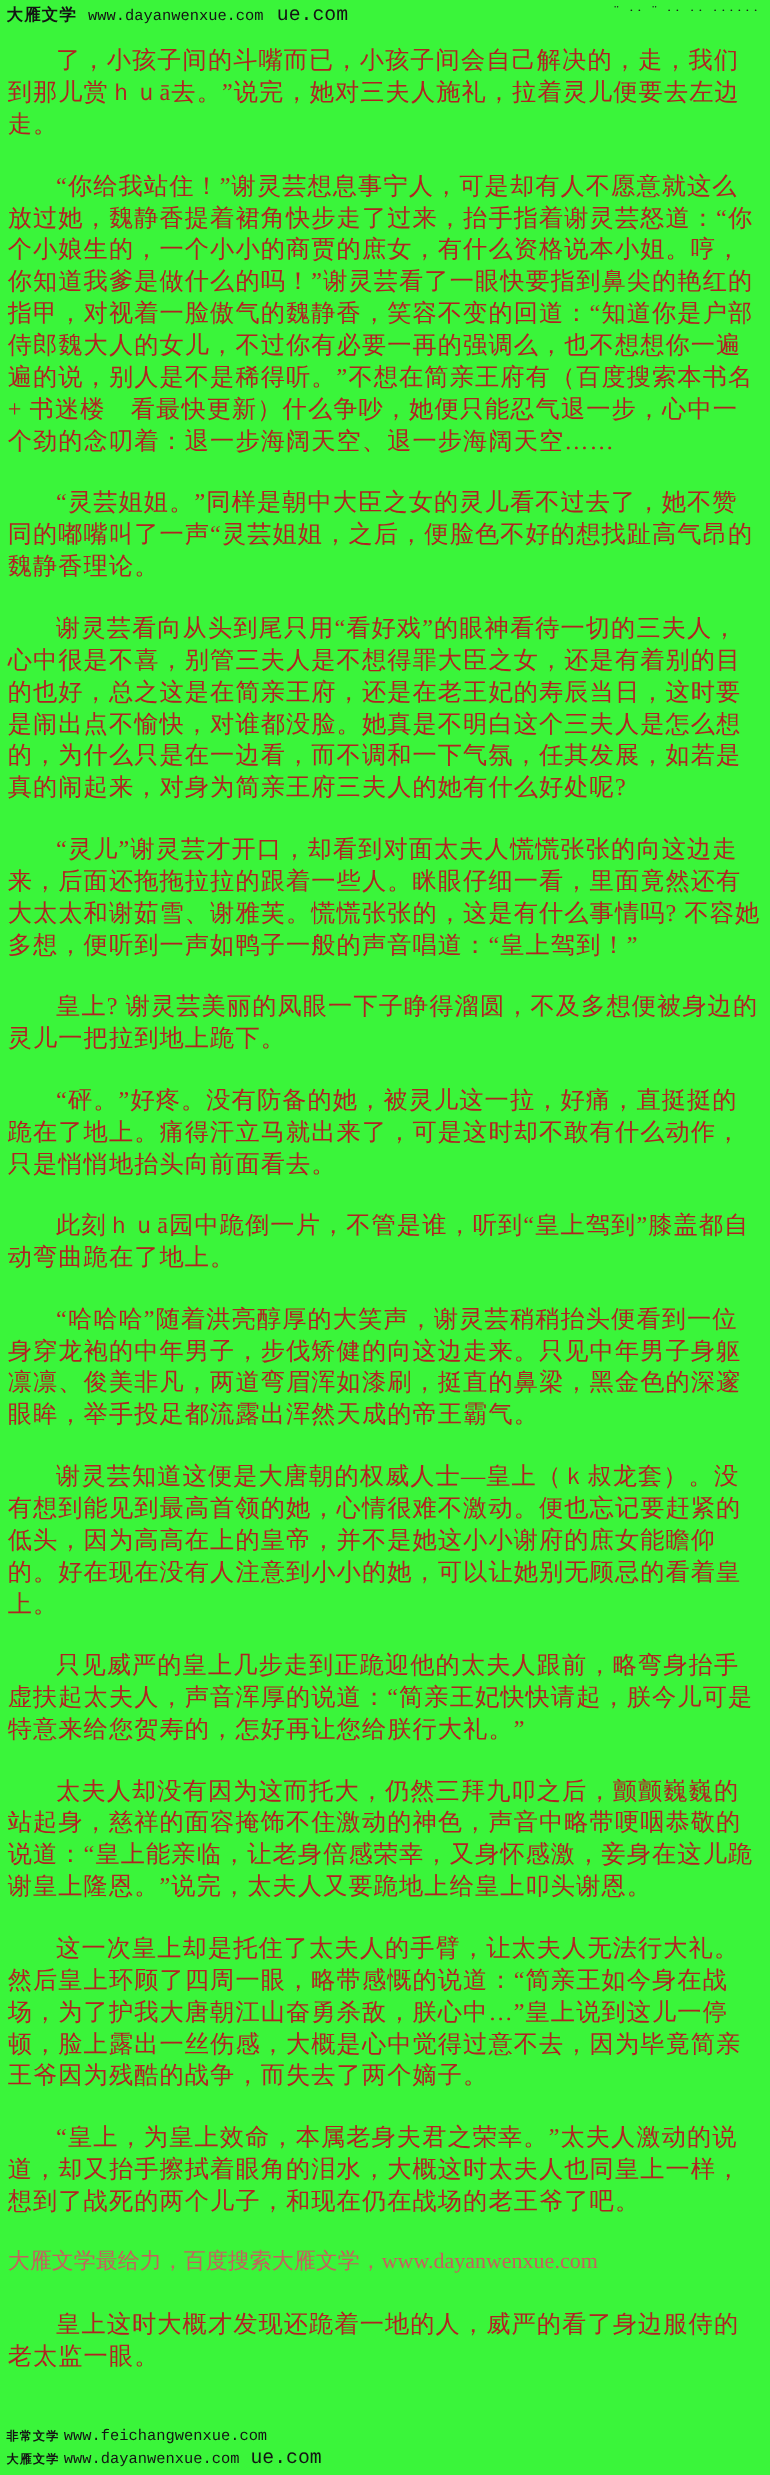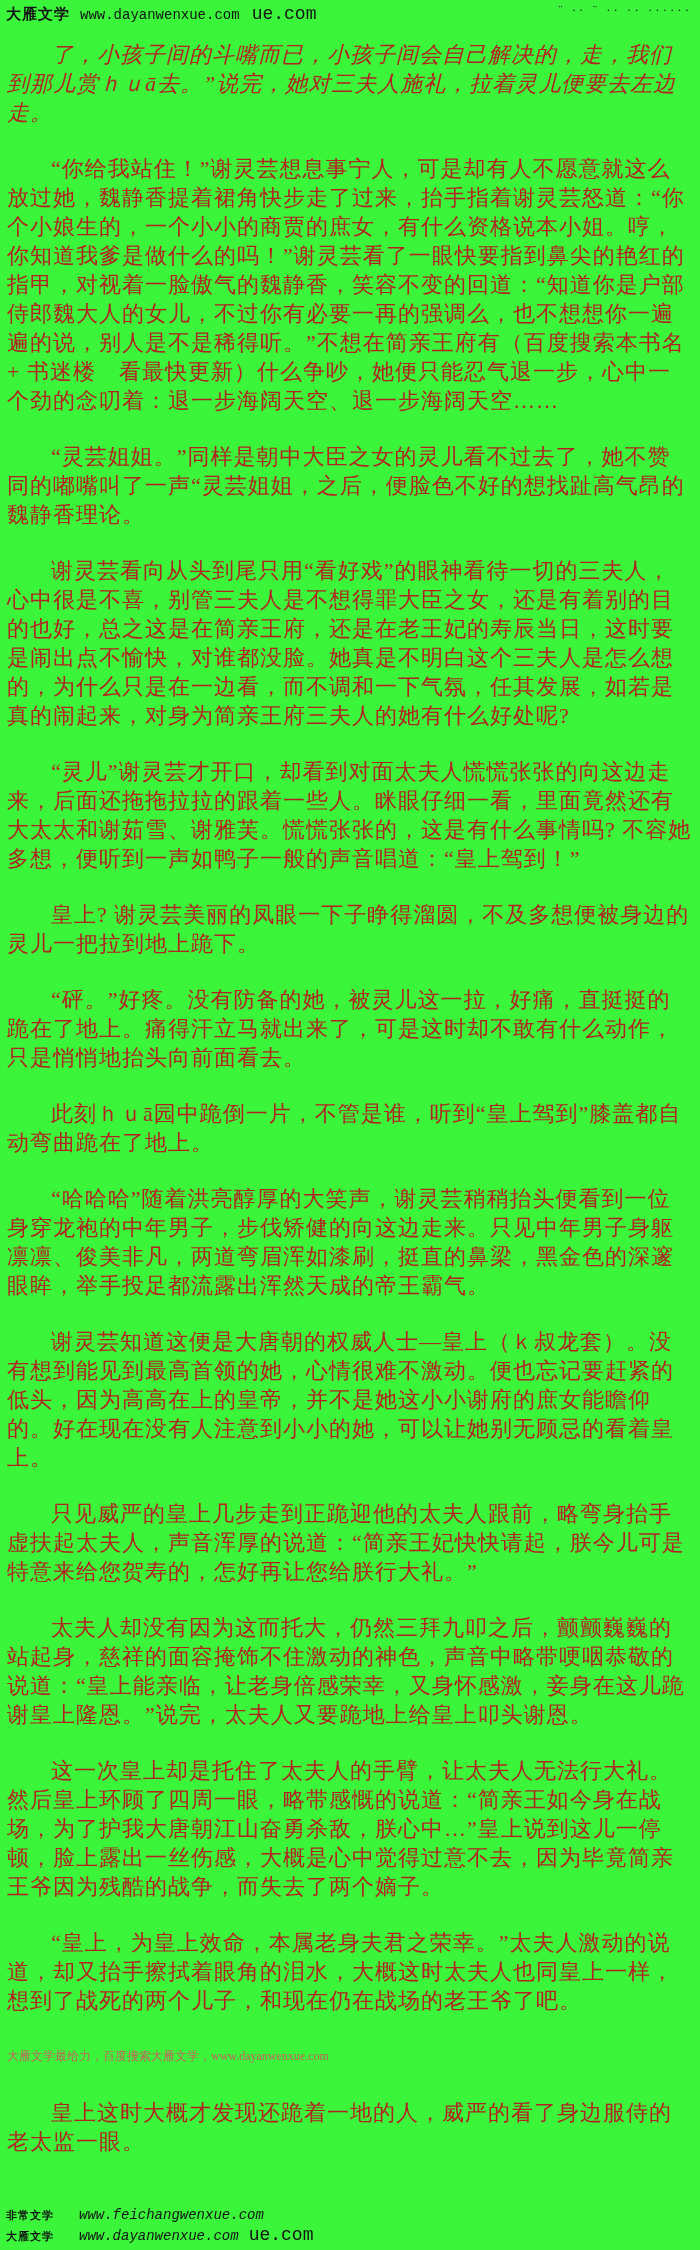--- a/index.html
+++ b/index.html
@@ -47,25 +47,25 @@
     padding: 0 7px;
     color: #B22222;
     font-size: 22px;
     line-height: 29px;
     letter-spacing: 1px;
   }
   .content p.para {
     text-indent: 2em;
     margin: 27px 0;
   }
-  .content p.para:first-child { margin-top: 0; font-style: italic; }
+  .content p.para:first-child { margin-top: 0; }
   .content p.watermark {
     text-indent: 0;
     margin: 2px 0 2px 0;
-    font-size: 12px;
+    font-size: 20px;
     color: #C65F5F;
     letter-spacing: 0;
   }
   .footer {
     position: absolute;
     left: 6px;
     bottom: 4px;
     color: #141414;
   }
   .footer .footer-line {
@@ -74,22 +74,21 @@
   }
   .footer .f-site {
     font-family: "Liberation Sans", sans-serif;
     font-size: 11px;
     font-weight: bold;
     letter-spacing: 1px;
   }
   .footer .f-url {
     font-family: "Liberation Mono", monospace;
     font-size: 14px;
-    margin-left: 21px;
-    font-style: italic;
+    margin-left: 0;
   }
   .footer .f-extra {
     font-family: "Liberation Mono", monospace;
     font-size: 18px;
     margin-left: 6px;
   }
 </style>
 </head>
 <body>
 

